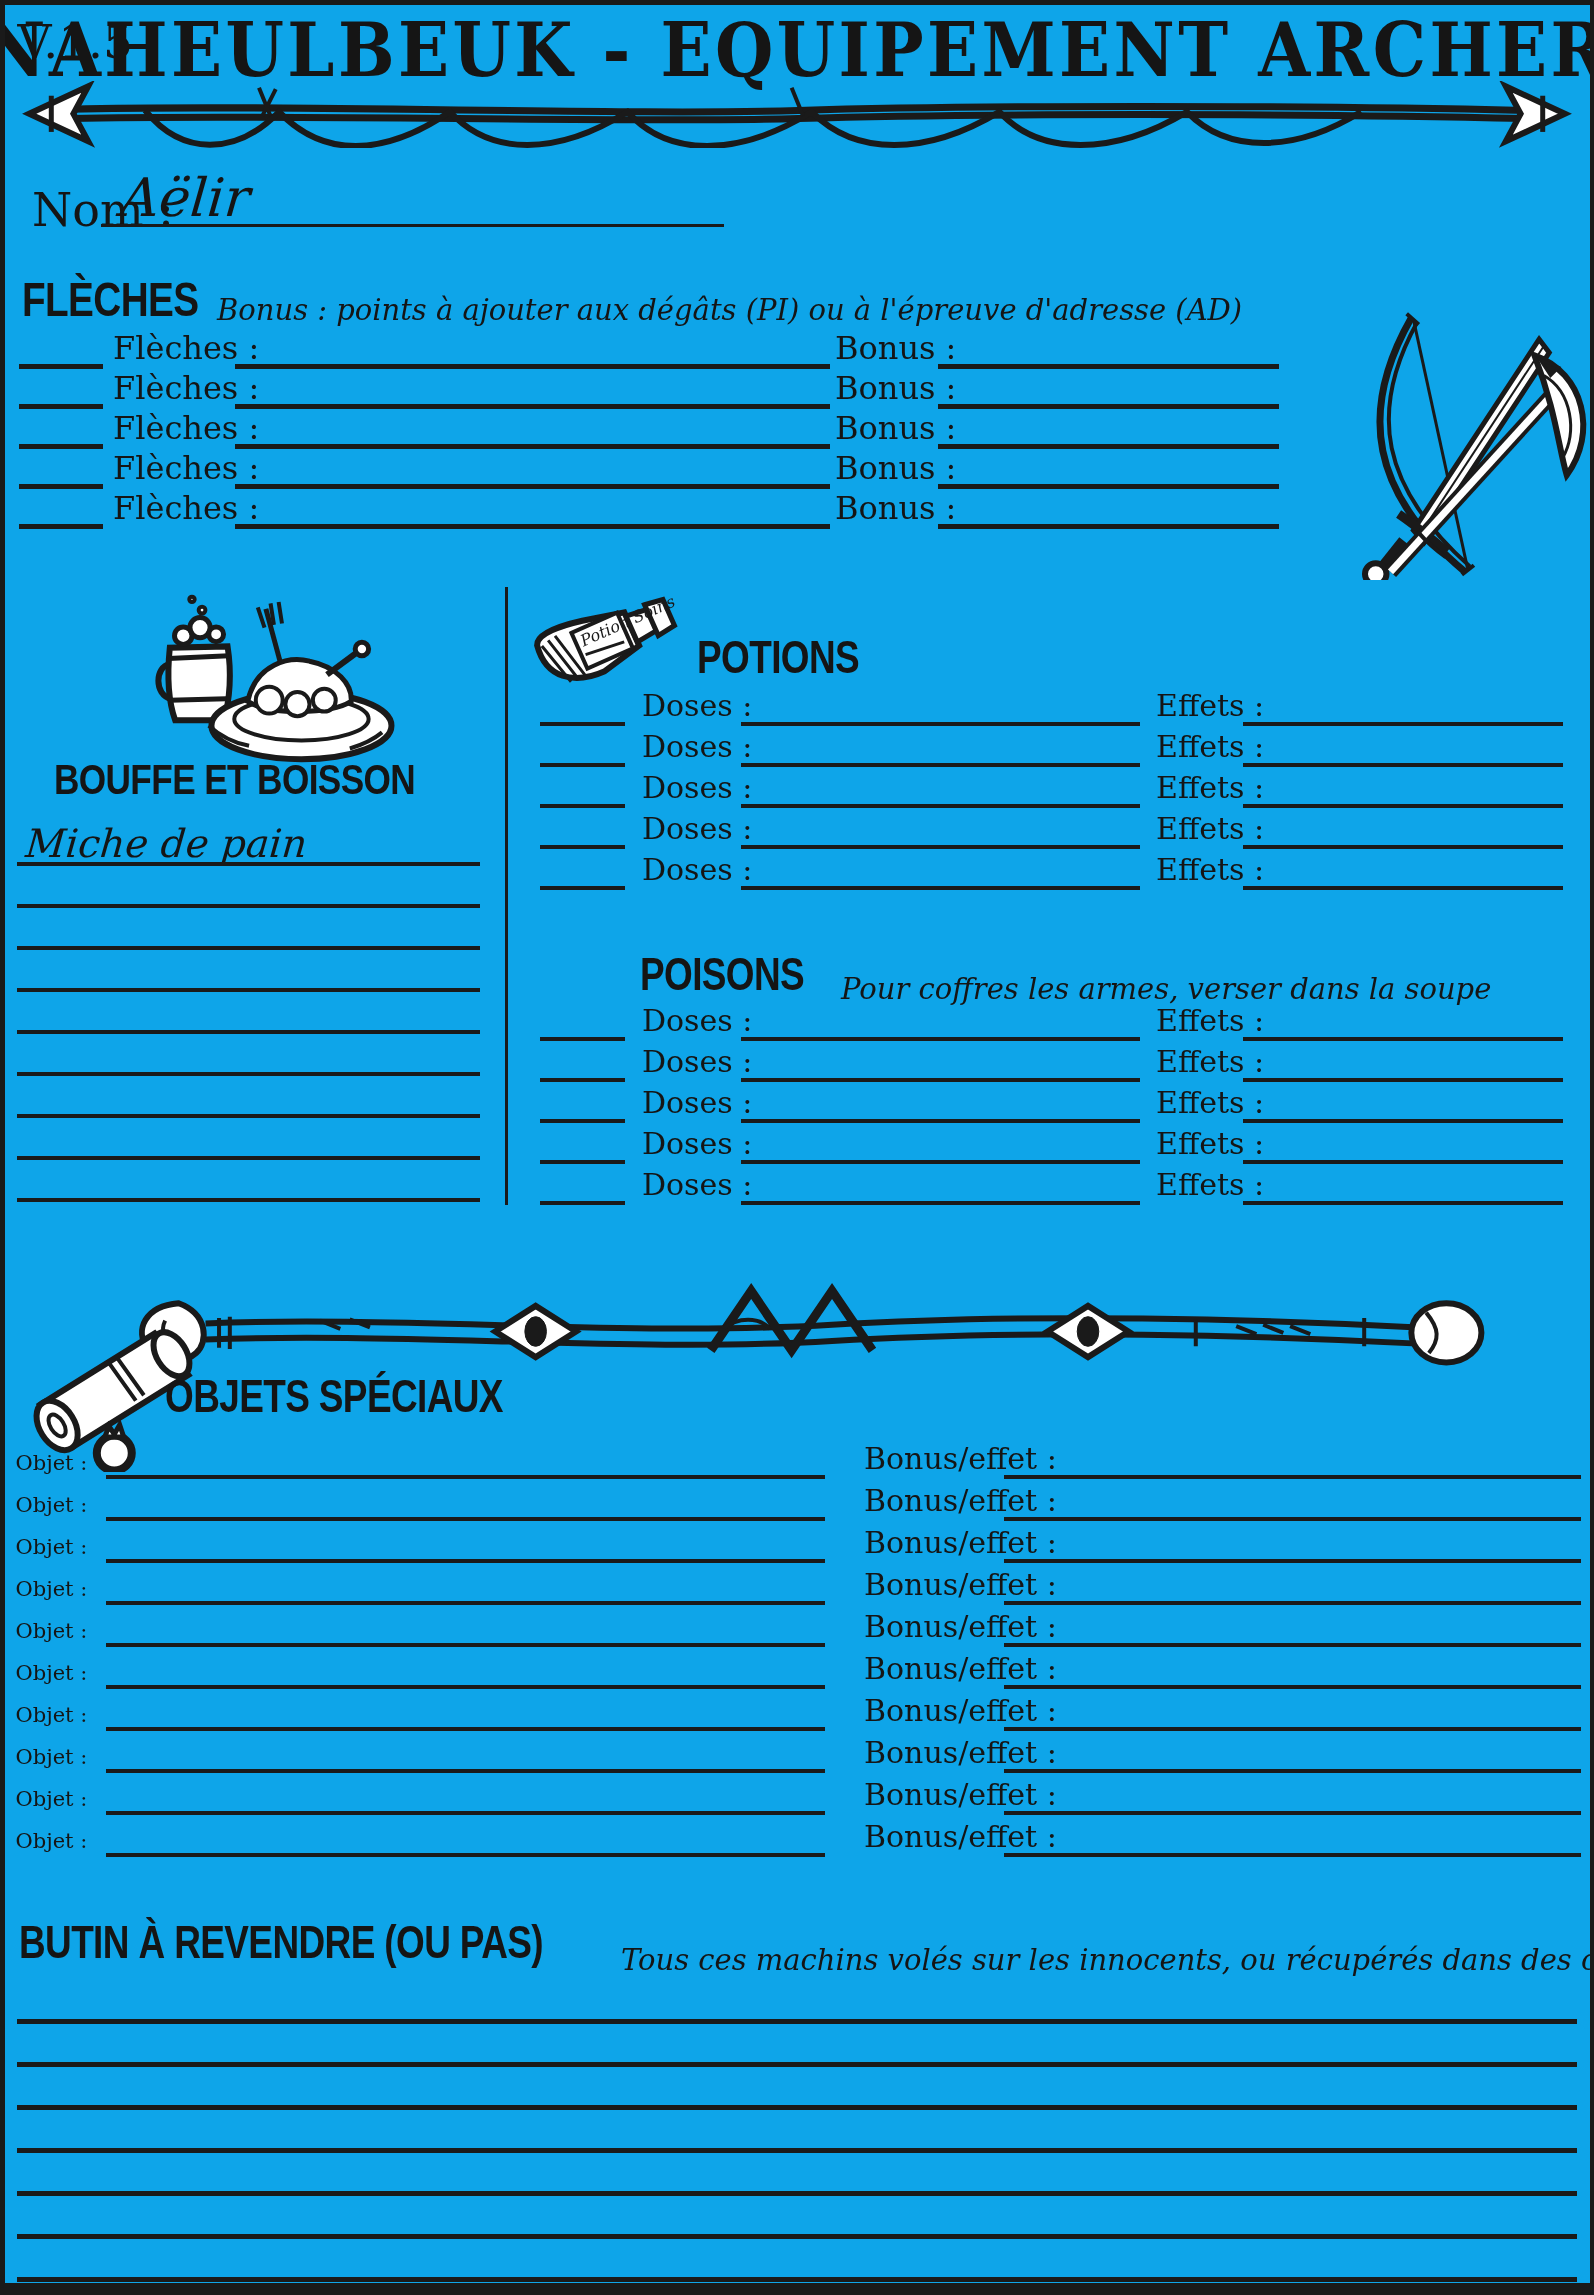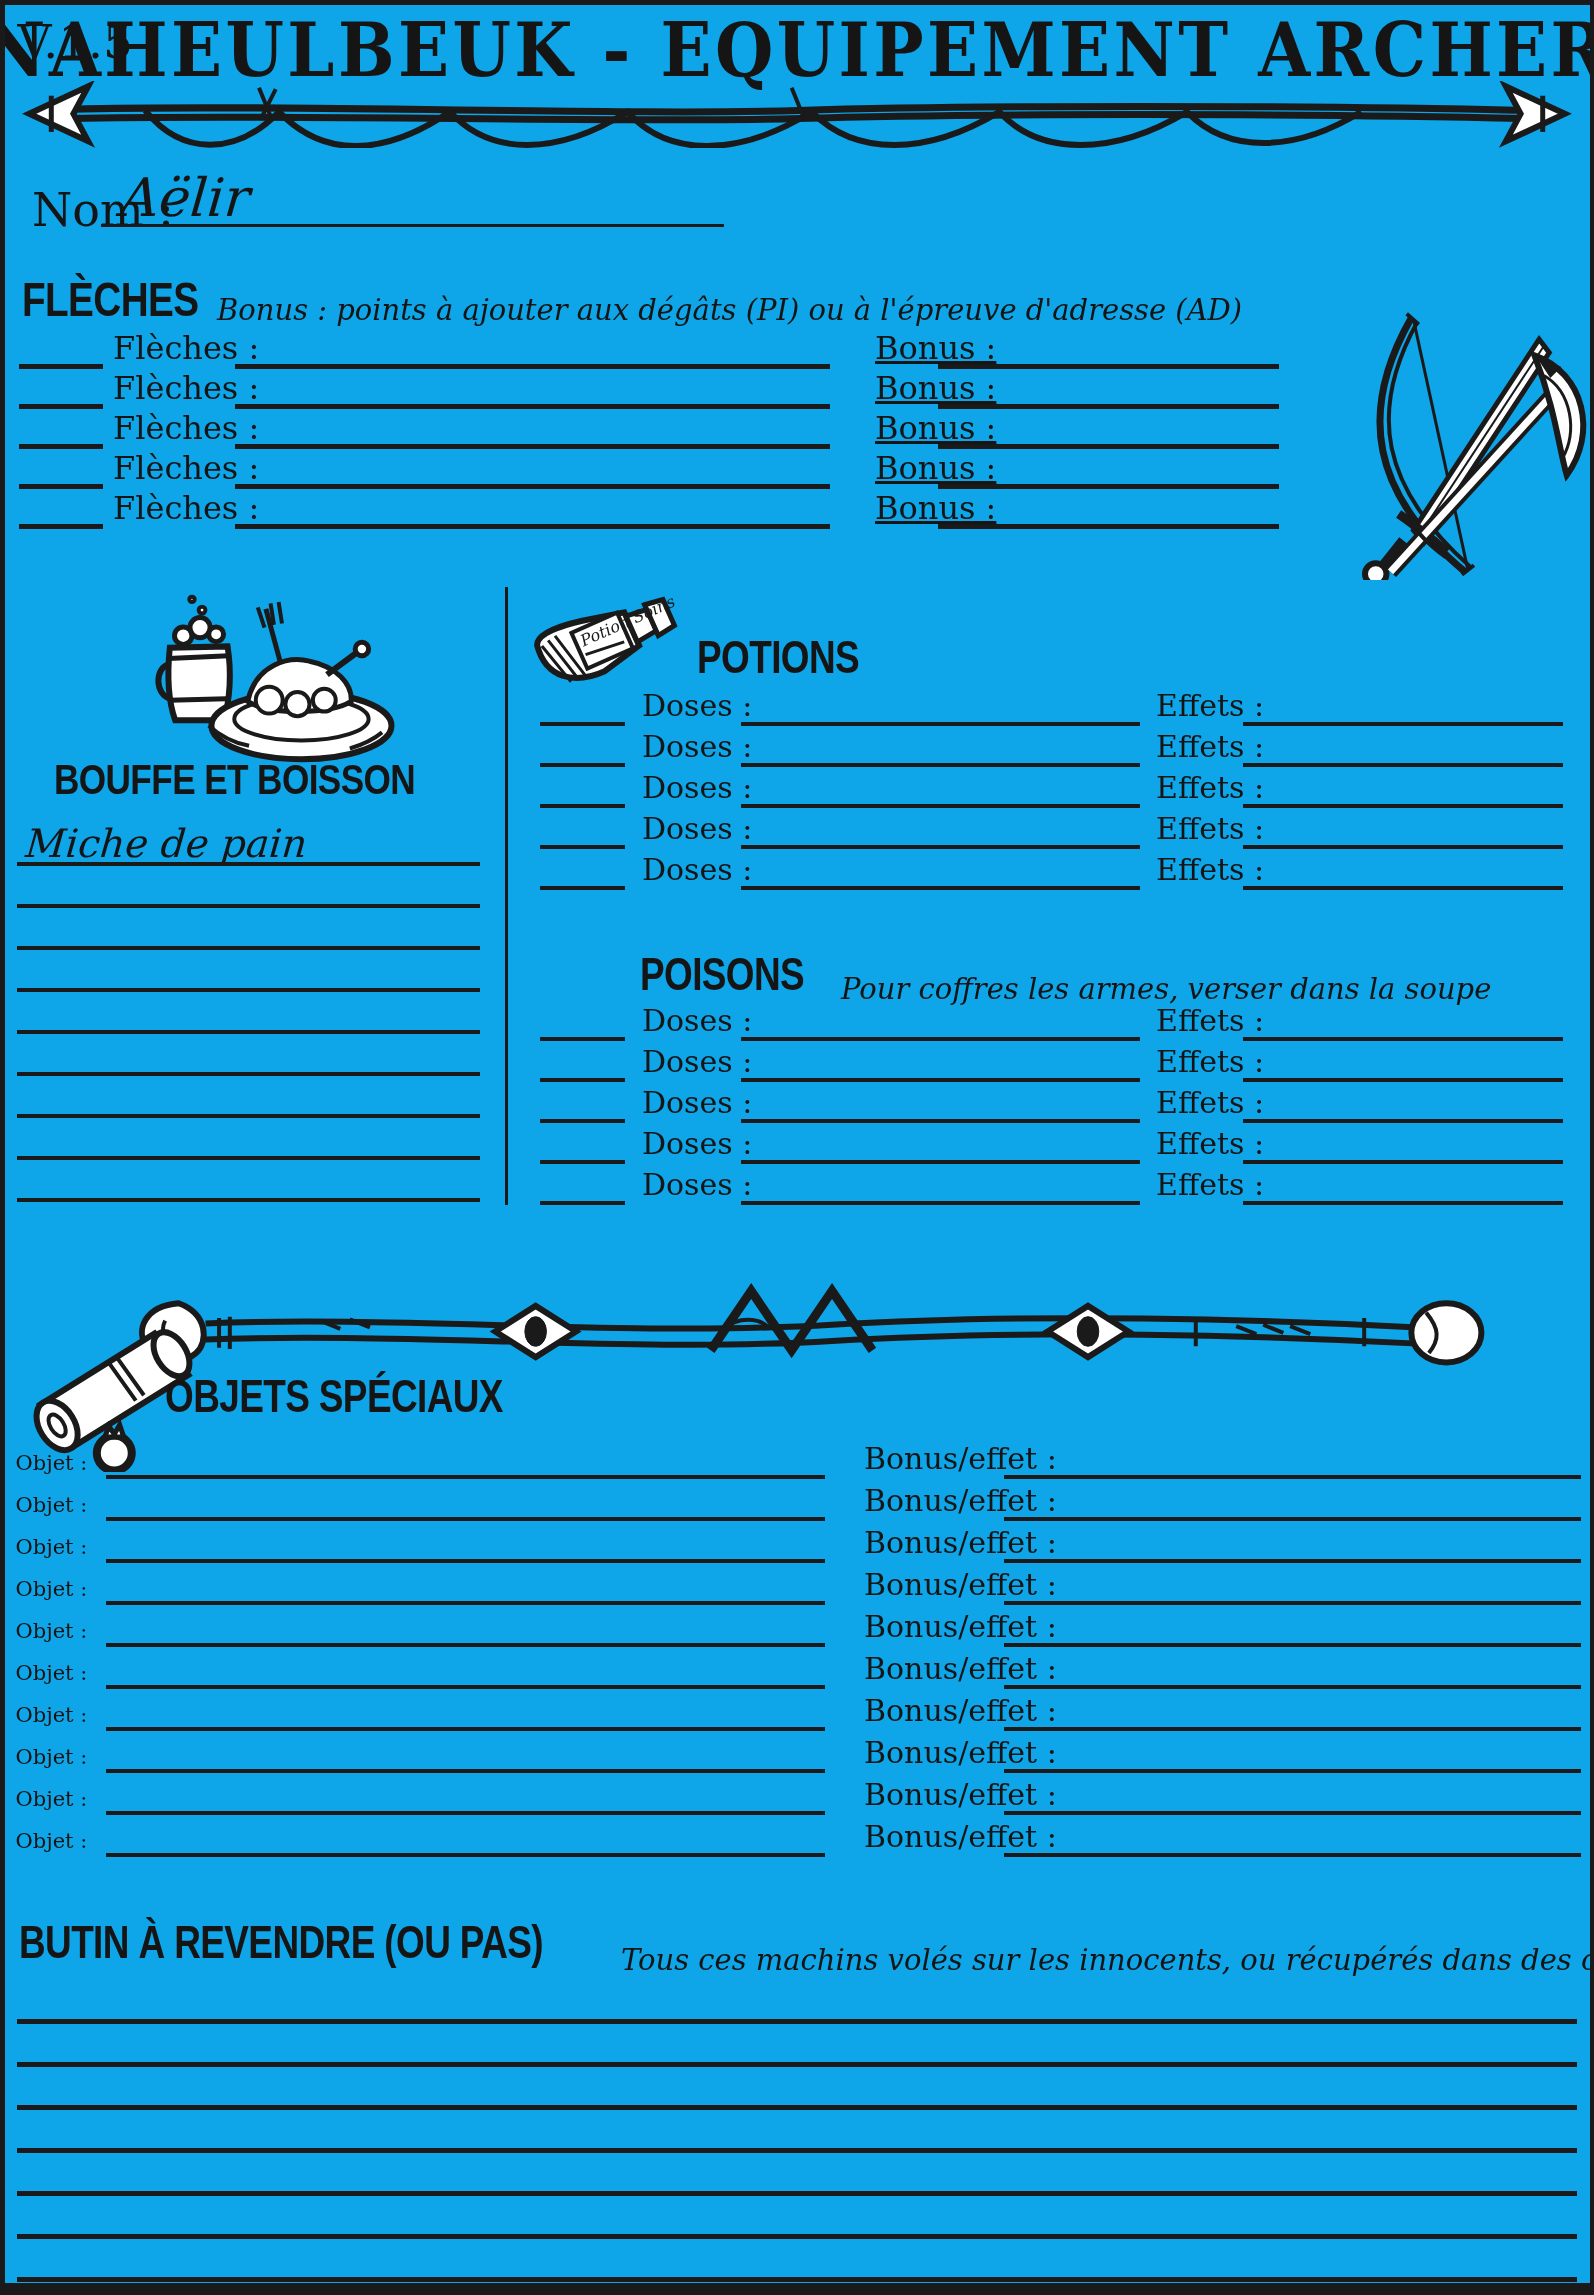--- a/index.html
+++ b/index.html
@@ -19,21 +19,21 @@
   .line{position:absolute;background:#1a1a1a;}
   .abs{position:absolute;}
   .lbl{position:absolute;bottom:5.4px;font-size:32px;line-height:1;white-space:nowrap;}
   .row{position:relative;text-align:right;}
   
   .fleches-rows{position:absolute;left:0;top:329px;width:1594px;}
   .fleches-rows .row{height:40px;}
   .f-qty{left:19px;bottom:0;width:84px;height:4.7px;}
   .f-lab{left:113px;}
   .f-line{left:235px;bottom:0;width:595px;height:4.7px;}
-  .f-blab{left:875px;text-decoration:underline;}
+  .f-blab{left:835px;}
   .f-bline{left:938px;bottom:0;width:341px;height:4.7px;}
   
   .dose-rows{position:absolute;left:0;width:1594px;}
   .dose-rows .row{height:41px;padding-left:40px;}
   .d-qty{left:540px;bottom:0;width:85px;height:4px;}
   .d-lab{left:642px;font-size:30px;}
   .d-line{left:741px;bottom:0;width:399px;height:4px;}
   .e-lab{left:1156px;font-size:30px;}
   .e-line{left:1243px;bottom:0;width:320px;height:4px;}
   

